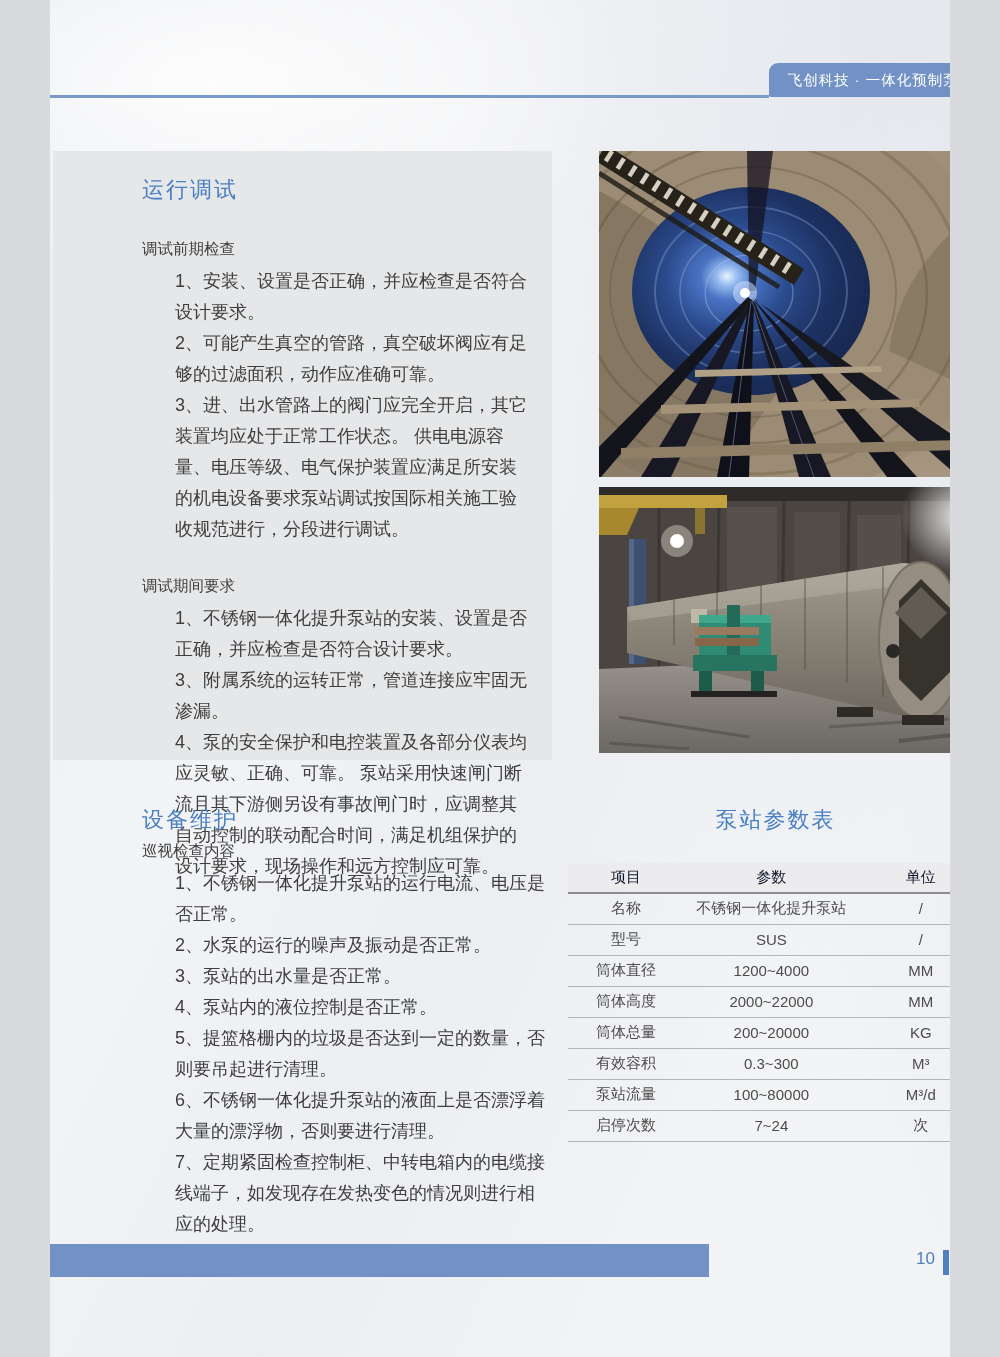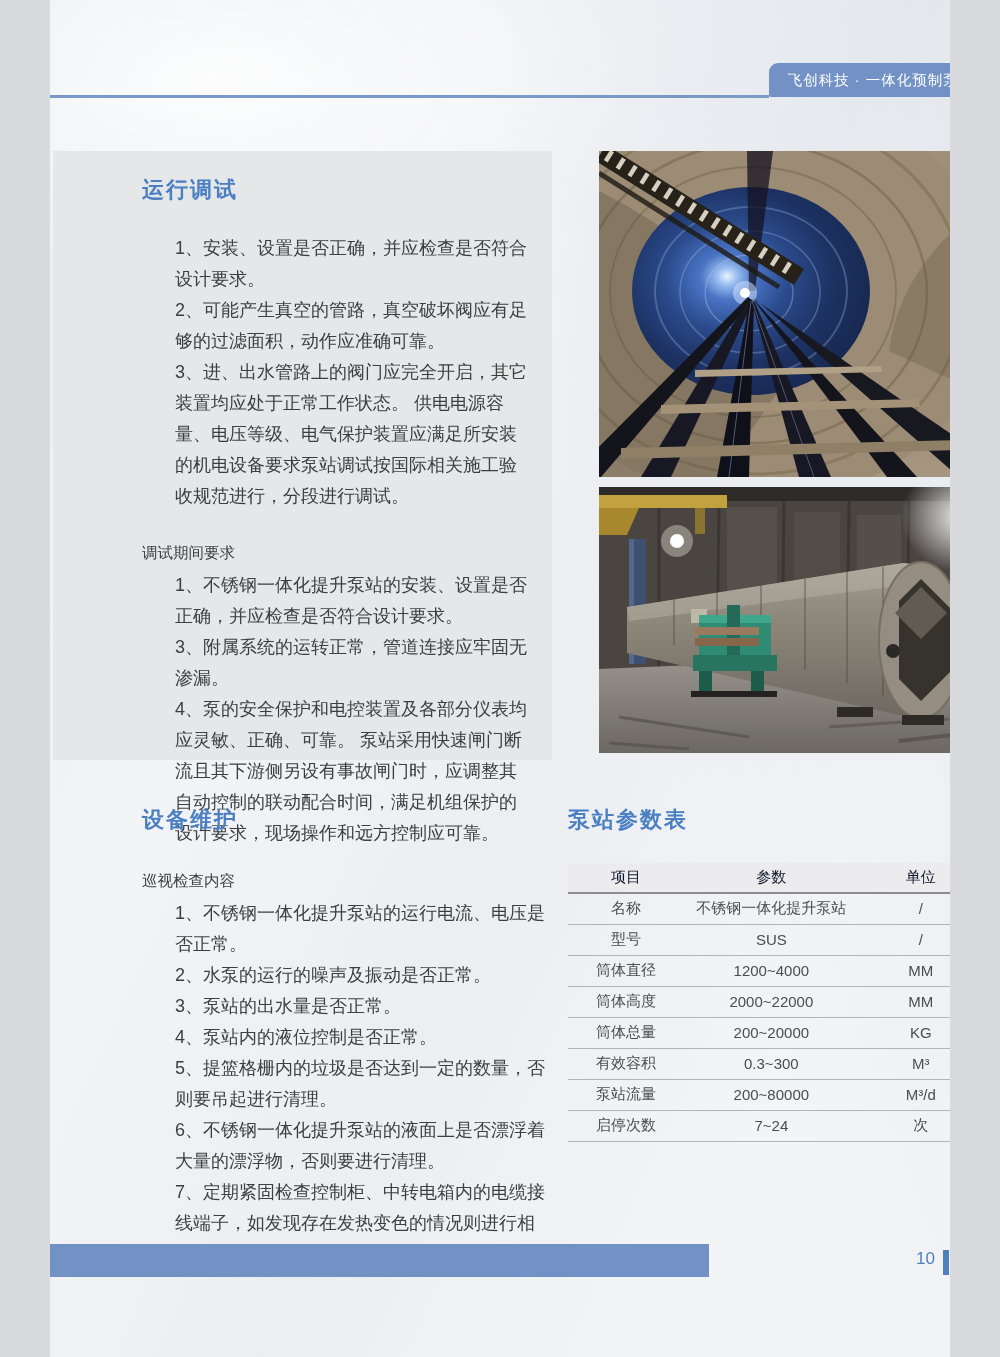--- a/index.html
+++ b/index.html
@@ -20,36 +20,36 @@
     position:absolute; left:719px; top:63px; width:224px; height:34px;
     background:#7291c4; border-radius:9px 9px 2px 2px;
     color:#ffffff; font-size:14.5px; letter-spacing:1px;
     display:flex; align-items:center; justify-content:center;
   }
   
   .left-panel {
     position:absolute; left:3px; top:151px; width:499px; height:609px;
     background:#e6e7e9; padding:24px 18px 0 89px;
   }
-  .h-blue { color:#4a7fc3; font-size:22px; font-weight:bold; letter-spacing:2px; }
+  .h-blue { color:#4a7fc3; font-size:22px; font-weight:normal; letter-spacing:2px; }
   .left-panel .h-blue { margin-bottom:28px; }
   .body-txt { color:#3e3e3e; font-size:18px; line-height:31px;margin-left:33px; }
   .sub-head { color:#3e3e3e; font-size:15.5px; line-height:31px; margin-bottom:2px; }
   .para-gap { height:25px; }
   
   .photo { position:absolute; left:549px; width:377px; overflow:hidden; }
   .photo svg { display:block; }
   .photo-top { top:151px; height:326px; }
   .photo-bottom { top:487px; height:266px; }
   
   .maintenance { position:absolute; left:92px; top:805px; width:408px; }
-  .maintenance .h-blue { margin-bottom:30px; }
+  .maintenance .h-blue { }
   
   .params { position:absolute; left:518px; top:805px; width:415px; }
-  .params .h-blue { margin-bottom:28px; }
+  .params .h-blue { margin-bottom:28px;text-align:center; }
   table.param-table { width:100%; border-collapse:collapse; color:#4c4c4c; font-size:15px; }
   table.param-table th {
     background:#ececee; font-weight:normal; color:#0f172a;
     height:30px; border-bottom:2px solid #8d8d90;
   }
   table.param-table td { height:31px; text-align:center; border-bottom:1px solid #b4b4b7; }
   table.param-table col.c1 { width:28%; }
   table.param-table col.c2 { width:42%; }
   table.param-table col.c3 { width:30%; }
   
@@ -60,20 +60,21 @@
 </head>
 <body>
 
 <div class="page">
 
   <div class="header-line"></div>
   <div class="header-badge">飞创科技 · 一体化预制泵站</div>
 
   <div class="left-panel">
     <div class="h-blue">运行调试</div>
+    <p class="sub-head">调试前期检查</p>
     <p class="body-txt">1、安装、设置是否正确，并应检查是否符合设计要求。</p>
     <p class="body-txt">2、可能产生真空的管路，真空破坏阀应有足够的过滤面积，动作应准确可靠。</p>
     <p class="body-txt">3、进、出水管路上的阀门应完全开启，其它装置均应处于正常工作状态。 供电电源容量、电压等级、电气保护装置应满足所安装的机电设备要求泵站调试按国际相关施工验收规范进行，分段进行调试。</p>
     <div class="para-gap"></div>
     <p class="sub-head">调试期间要求</p>
     <p class="body-txt">1、不锈钢一体化提升泵站的安装、设置是否正确，并应检查是否符合设计要求。</p>
     <p class="body-txt">3、附属系统的运转正常，管道连接应牢固无渗漏。</p>
     <p class="body-txt">4、泵的安全保护和电控装置及各部分仪表均应灵敏、正确、可靠。 泵站采用快速闸门断流且其下游侧另设有事故闸门时，应调整其自动控制的联动配合时间，满足机组保护的设计要求，现场操作和远方控制应可靠。</p>
   </div>
 
@@ -261,21 +262,21 @@
           <td>200~20000</td>
           <td>KG</td>
         </tr>
         <tr>
           <td>有效容积</td>
           <td>0.3~300</td>
           <td>M³</td>
         </tr>
         <tr>
           <td>泵站流量</td>
-          <td>200~80000</td>
+          <td>100~80000</td>
           <td>M³/d</td>
         </tr>
         <tr>
           <td>启停次数</td>
           <td>7~24</td>
           <td>次</td>
         </tr>
       </tbody>
     </table>
   </div>

